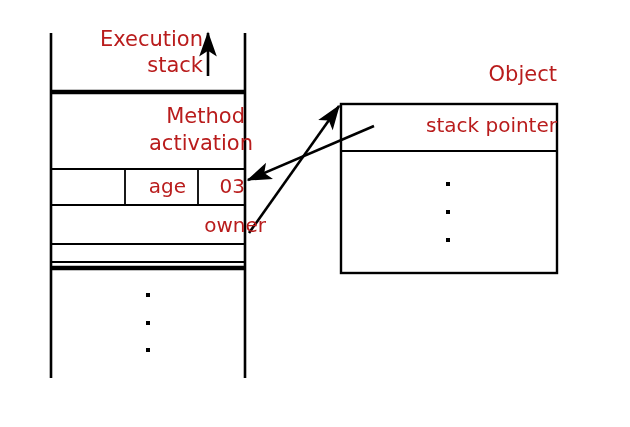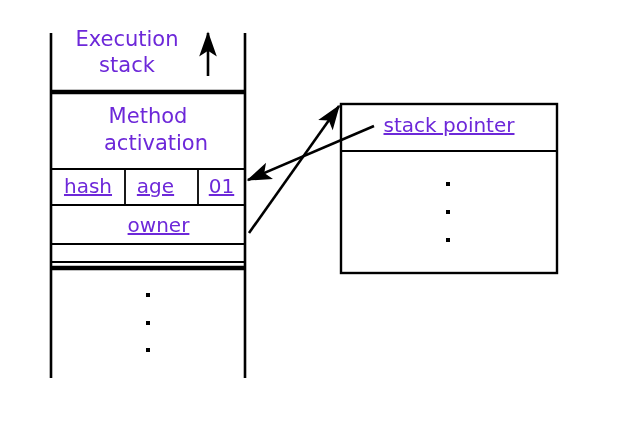--- a/index.html
+++ b/index.html
@@ -1,23 +1,23 @@
 <!DOCTYPE html>
 <html><head>
 <meta charset="utf-8">
 <style>
   html,body{margin:0;padding:0;background:#ffffff;}
   body{width:630px;height:427px;overflow:hidden;
        font-family:"DejaVu Sans","Liberation Sans",sans-serif;color:#000;}
   #stage{position:relative;width:630px;height:427px;background:#fff;}
   svg#diagram{position:absolute;left:0;top:0;width:630px;height:427px;}
-  .lbl{position:absolute;text-align:center;line-height:1.18;color:#6d28d9;
+  .lbl{position:absolute;text-align:right;line-height:1.18;color:#b91c1c;
        white-space:pre;}
   .f22{font-size:21px;}
-  .f20{font-size:20px;text-decoration:underline;}
+  .f20{font-size:20px;}
 </style>
 </head>
 <body>
 
 <div id="stage">
 
   <svg id="diagram" viewBox="0 0 630 427">
     <defs>
       <marker id="ah" markerWidth="12" markerHeight="12" refX="9.4" refY="4" orient="auto" markerUnits="strokeWidth">
         <path d="M0.4,0.6 L10,4 L0.4,7.4 L2.6,4 Z" fill="#000"></path>
@@ -56,22 +56,22 @@
     <rect x="446" y="210" width="4" height="4" fill="#000"></rect>
     <rect x="446" y="238" width="4" height="4" fill="#000"></rect>
   </svg>
 
   <div class="lbl f22" style="left:51px;top:27px;width:152px;">Execution</div>
   <div class="lbl f22" style="left:51px;top:53px;width:152px;">stack</div>
 
   <div class="lbl f22" style="left:51px;top:104px;width:194px;">Method</div>
   <div class="lbl f22" style="left:51px;top:131px;width:194px;margin-left:8px;">activation</div>
 
-  <div class="lbl f20" style="left:51px;top:175px;width:74px;">hash</div>
   <div class="lbl f20" style="left:125px;top:175px;width:61px;">age</div>
-  <div class="lbl f20" style="left:198px;top:175px;width:47px;">01</div>
+  <div class="lbl f20" style="left:198px;top:175px;width:47px;">03</div>
 
   <div class="lbl f20" style="left:51px;top:214px;width:215px;">owner</div>
 
+  <div class="lbl f22" style="left:341px;top:62px;width:216px;">Object</div>
 
   <div class="lbl f20" style="left:341px;top:114px;width:216px;">stack pointer</div>
 
 </div>
 
 </body></html>

